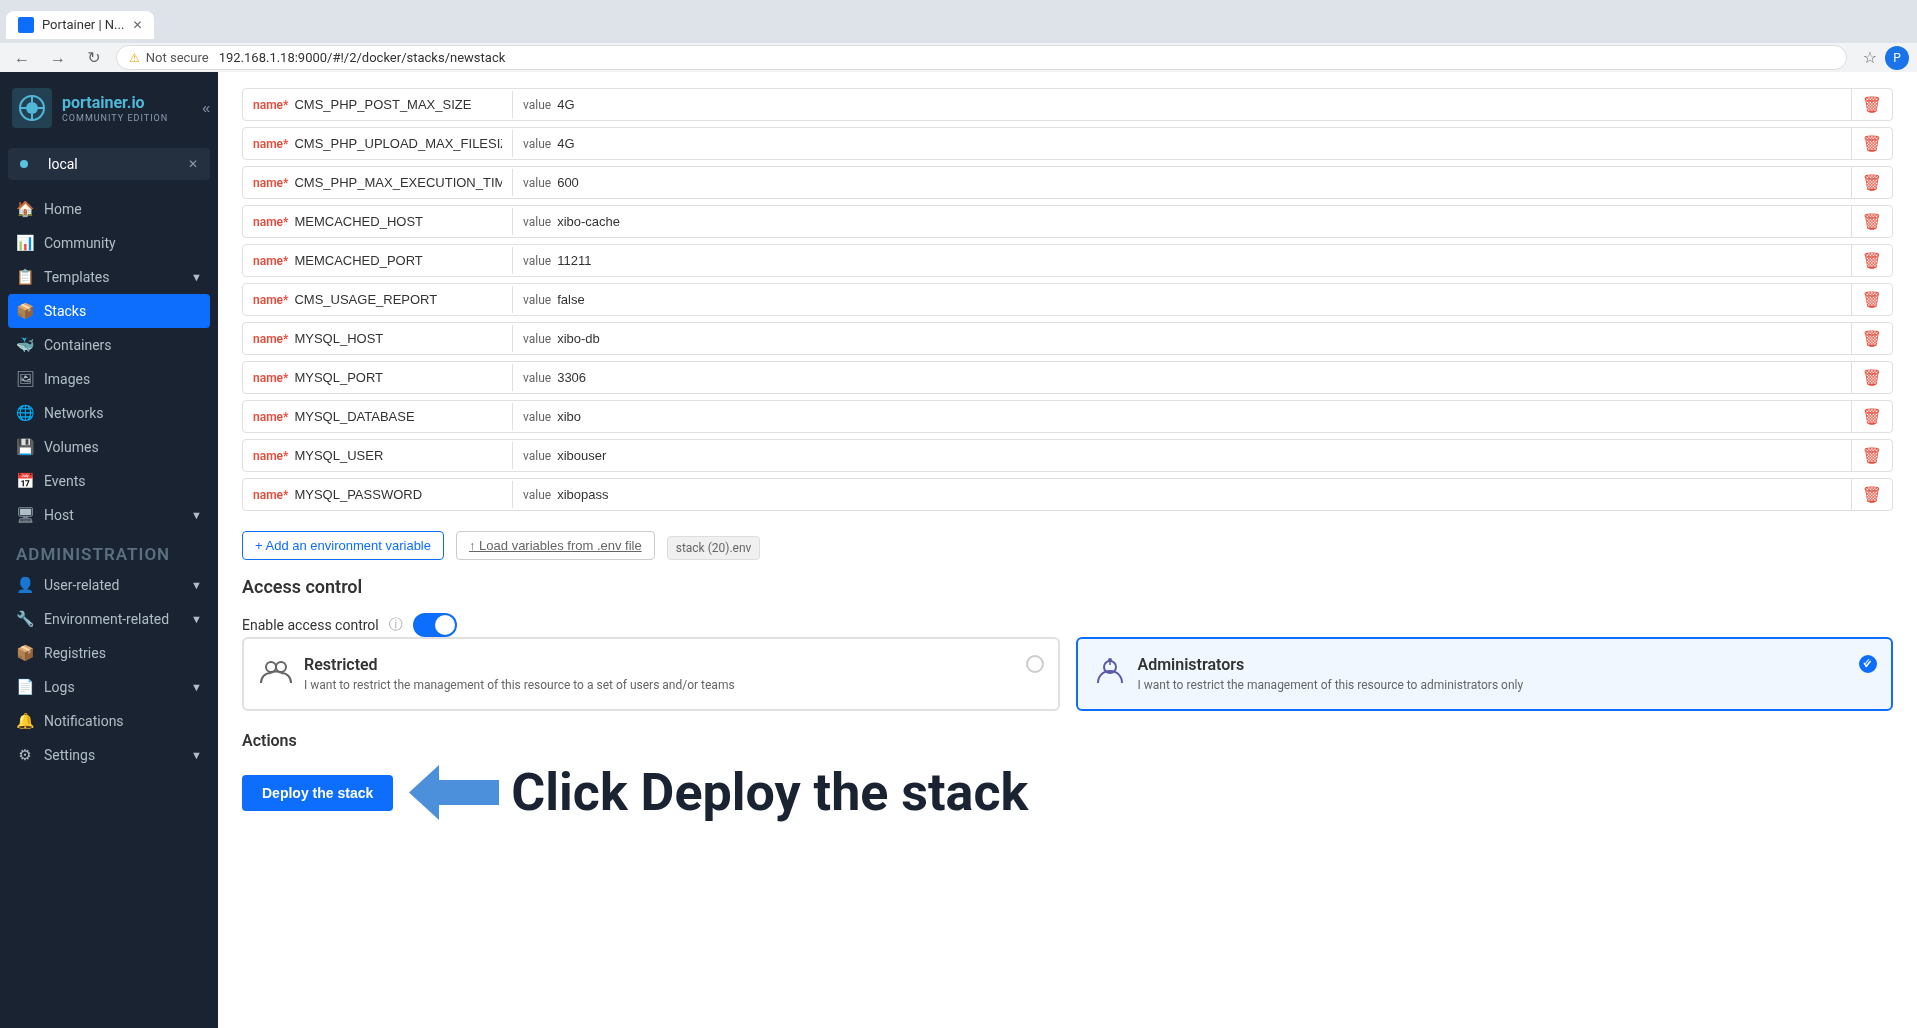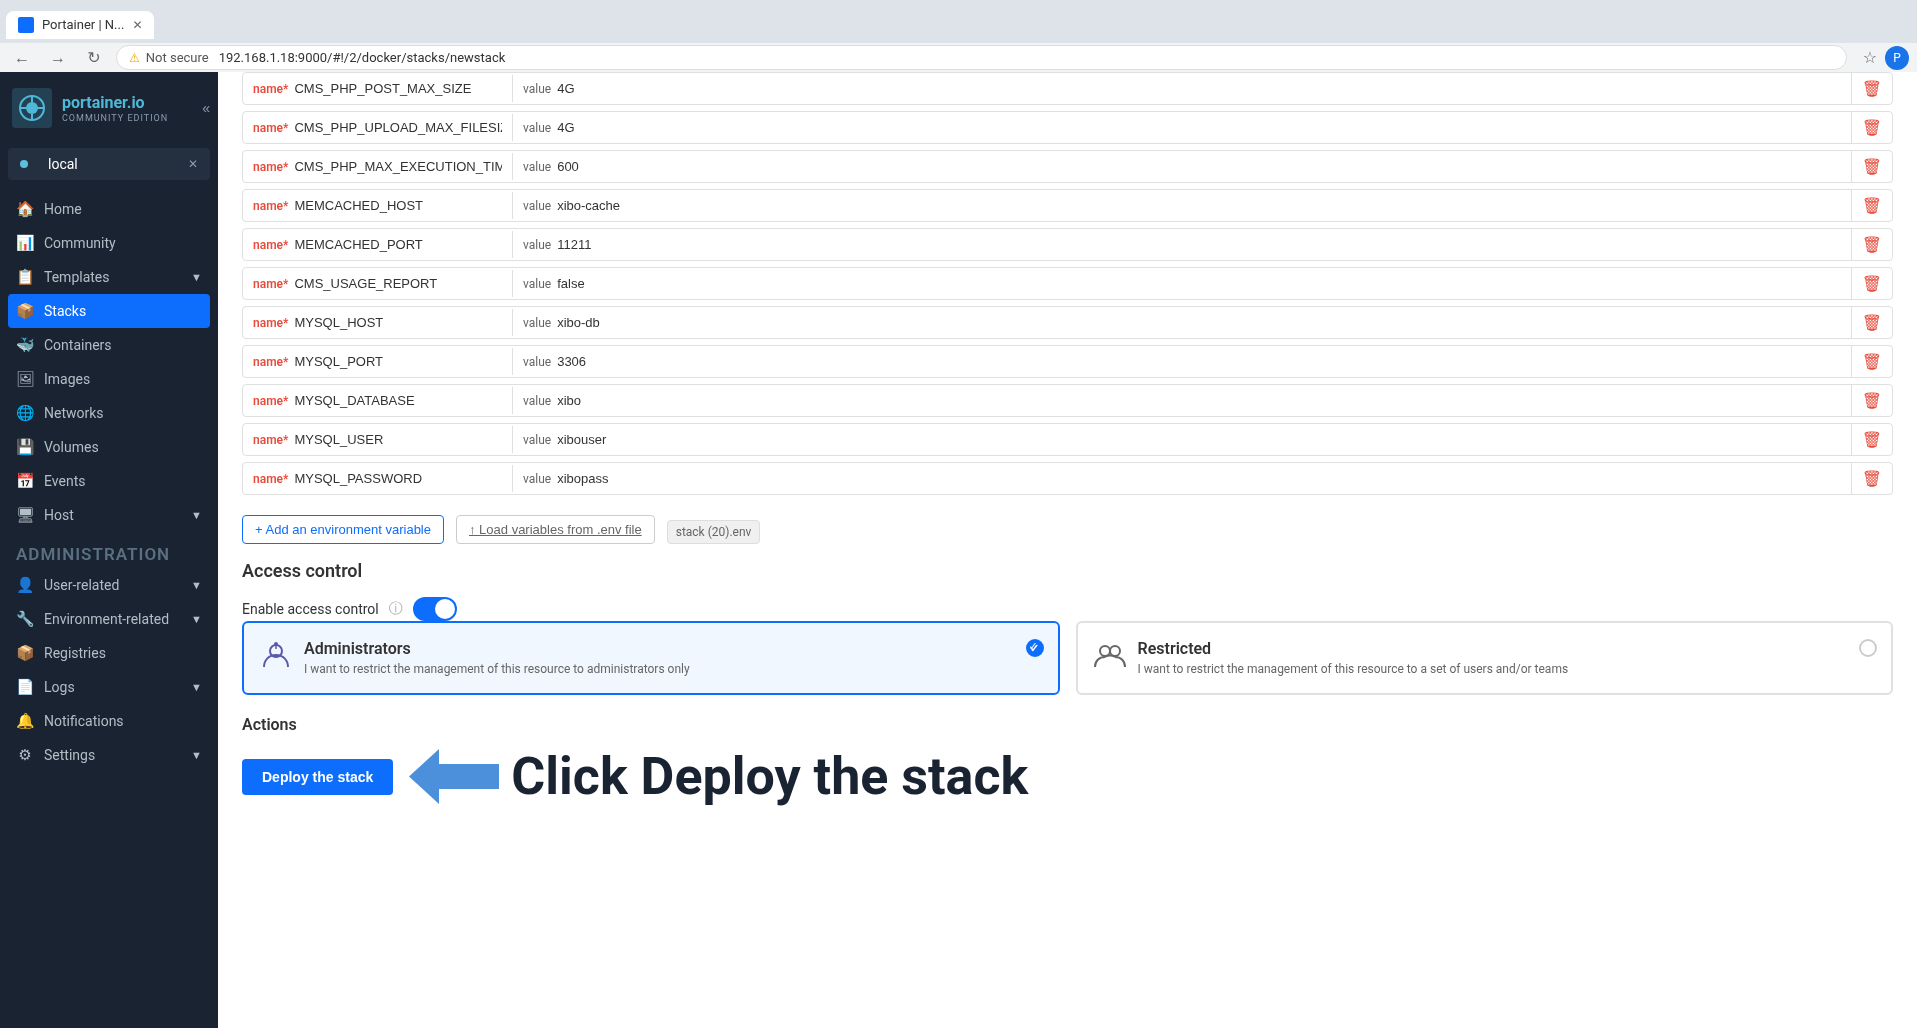--- a/index.html
+++ b/index.html
@@ -55,21 +55,21 @@
     .nav-item {
       display: flex; align-items: center; padding: 8px 16px; gap: 10px; cursor: pointer; color: #b0bec5; font-size: 14px; position: relative;
     }
     .nav-item.active { background: #0d6efd; color: white; border-radius: 4px; margin: 0 8px; padding: 8px 8px; }
     .nav-item .nav-icon { width: 18px; text-align: center; font-size: 15px; flex-shrink: 0; }
     .nav-item .nav-arrow { margin-left: auto; font-size: 11px; }
     .nav-section-label { font-size: 17px; color: #5a7080; text-transform: uppercase; letter-spacing: 1px; padding: 12px 16px 4px; font-weight: 600; }
 
     
     .main-content { flex: 1; overflow-y: auto; background: #f8f9fa; padding: 0; }
-    .content-area { padding: 0 24px 24px; background: white; min-height: 100%; }
+    .content-area { padding: 16px 24px 24px; background: white; min-height: 100%; }
 
     
     .env-row {
       display: flex; align-items: center; border: 1px solid #e0e0e0; border-radius: 4px; margin-bottom: 6px; background: white;
     }
     .env-name-cell {
       display: flex; align-items: center; gap: 6px; padding: 6px 10px; border-right: 1px solid #e0e0e0; width: 270px; flex-shrink: 0;
     }
     .env-name-label { color: #e74c3c; font-size: 12px; font-weight: 600; }
     .env-name-input {
@@ -434,55 +434,55 @@
           <span class="help-icon">ⓘ</span>
           <div class="toggle">
             <div class="toggle-track">
               <div class="toggle-thumb"></div>
             </div>
           </div>
         </div>
 
         <div class="access-options">
 
+          <div class="access-card">
+            <div class="access-card-icon">
+              <svg width="32" height="32" viewBox="0 0 32 32">
+                <circle cx="11" cy="12" r="5" fill="none" stroke="#666" stroke-width="2"></circle>
+                <circle cx="21" cy="12" r="5" fill="none" stroke="#666" stroke-width="2"></circle>
+                <path d="M1 28c0-6 4-10 10-10" stroke="#666" stroke-width="2" fill="none"></path>
+                <path d="M31 28c0-6-4-10-10-10" stroke="#666" stroke-width="2" fill="none"></path>
+                <path d="M11 18c2-2 8-2 10 0" stroke="#666" stroke-width="2" fill="none"></path>
+              </svg>
+            </div>
+            <div class="access-card-content">
+              <div class="access-card-title">Restricted</div>
+              <div class="access-card-desc">I want to restrict the management of this resource to a set of users and/or teams</div>
+            </div>
+            <div class="access-card-radio"></div>
+          </div>
+
           <div class="access-card selected">
             <div class="access-card-icon selected-icon">
               <svg width="32" height="32" viewBox="0 0 32 32">
                 <circle cx="16" cy="12" r="6" fill="none" stroke="#5a5aaa" stroke-width="2"></circle>
                 <path d="M4 28c0-7 5-12 12-12" stroke="#5a5aaa" stroke-width="2" fill="none"></path>
                 <path d="M28 28c0-7-5-12-12-12" stroke="#5a5aaa" stroke-width="2" fill="none"></path>
                 <line x1="16" y1="6" x2="16" y2="10" stroke="#5a5aaa" stroke-width="1.5"></line>
                 <circle cx="16" cy="5" r="2" fill="#5a5aaa"></circle>
               </svg>
             </div>
             <div class="access-card-content">
               <div class="access-card-title">Administrators</div>
               <div class="access-card-desc">I want to restrict the management of this resource to administrators only</div>
             </div>
             <div class="access-card-radio" style="border-color:#0d6efd;background:#0d6efd;display:flex;align-items:center;justify-content:center;">
               <span style="color:white;font-size:11px;font-weight:bold;">✓</span>
             </div>
           </div>
-
-          <div class="access-card">
-            <div class="access-card-icon">
-              <svg width="32" height="32" viewBox="0 0 32 32">
-                <circle cx="11" cy="12" r="5" fill="none" stroke="#666" stroke-width="2"></circle>
-                <circle cx="21" cy="12" r="5" fill="none" stroke="#666" stroke-width="2"></circle>
-                <path d="M1 28c0-6 4-10 10-10" stroke="#666" stroke-width="2" fill="none"></path>
-                <path d="M31 28c0-6-4-10-10-10" stroke="#666" stroke-width="2" fill="none"></path>
-                <path d="M11 18c2-2 8-2 10 0" stroke="#666" stroke-width="2" fill="none"></path>
-              </svg>
-            </div>
-            <div class="access-card-content">
-              <div class="access-card-title">Restricted</div>
-              <div class="access-card-desc">I want to restrict the management of this resource to a set of users and/or teams</div>
-            </div>
-            <div class="access-card-radio"></div>
-          </div>
         </div>
       </div>
 
       <div class="actions-section">
         <h3 class="actions-title">Actions</h3>
         <div class="deploy-area">
           <button class="btn-deploy">Deploy the stack</button>
 
           <div class="deploy-annotation">
             <svg width="90" height="55" viewBox="0 0 90 55">

